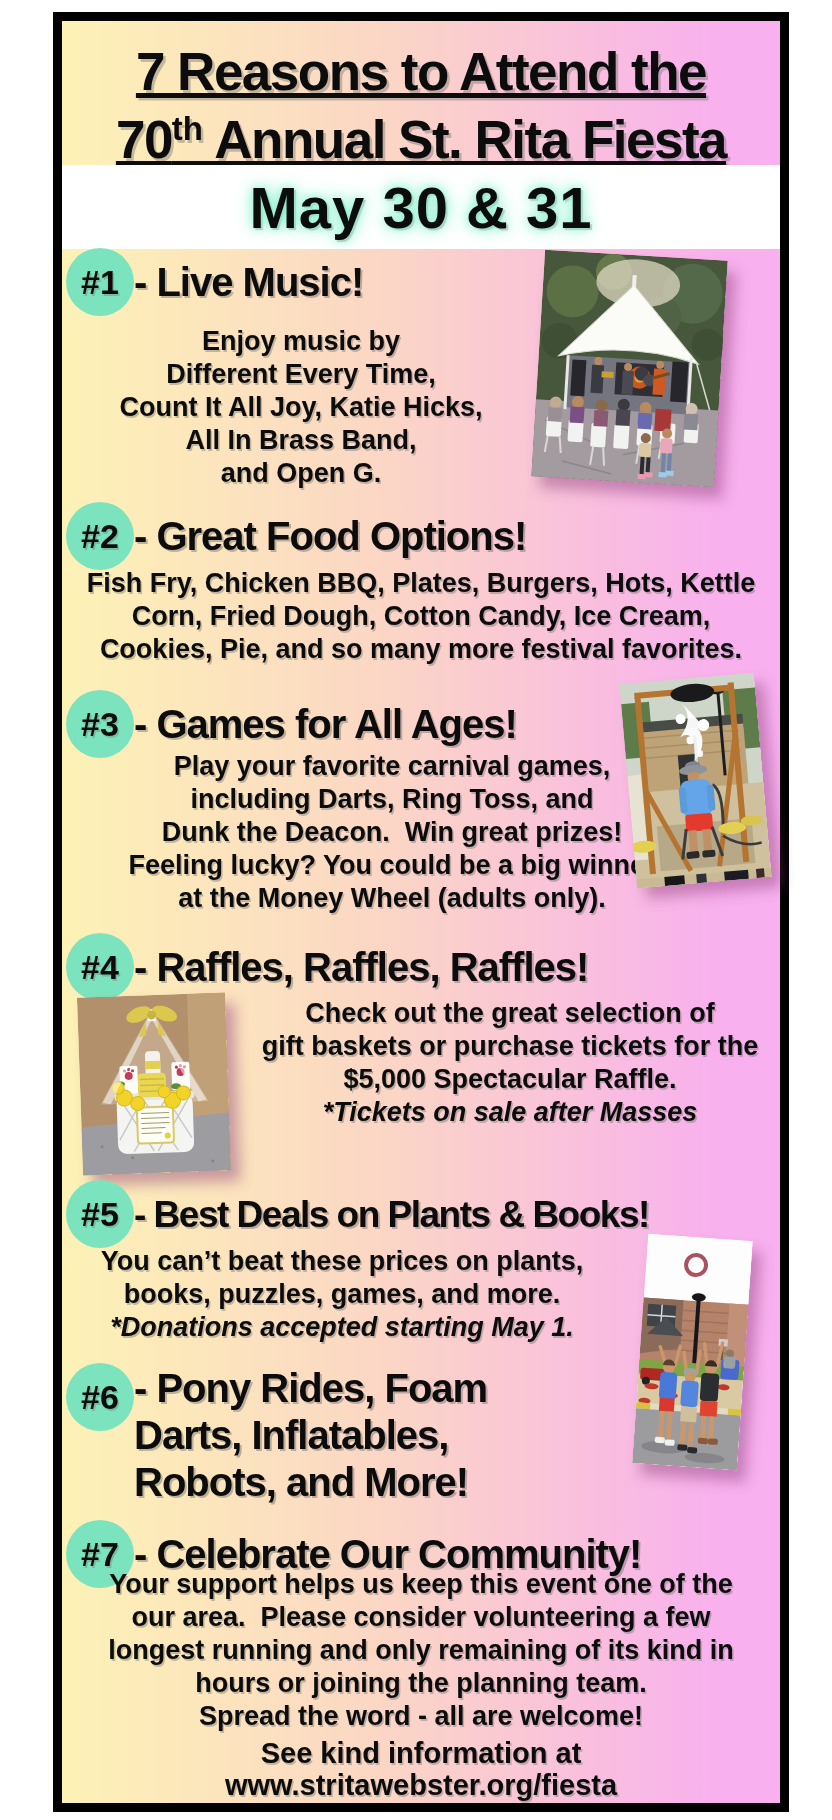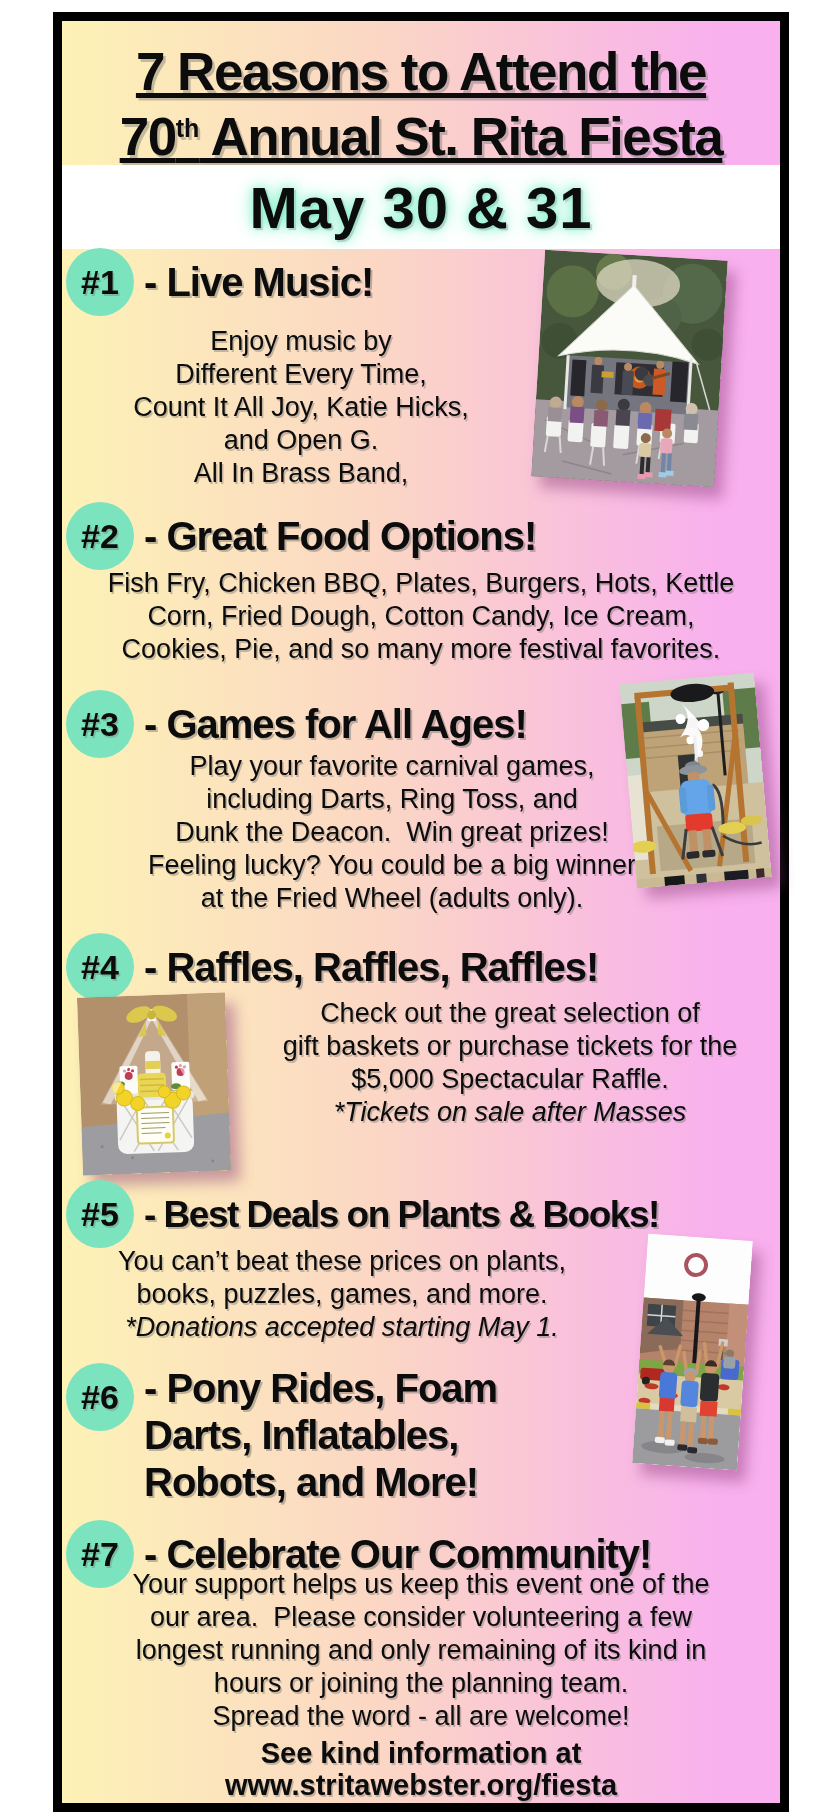--- a/index.html
+++ b/index.html
@@ -4,41 +4,41 @@
 <style>
   html,body{margin:0;padding:0;background:#ffffff;}
   body{width:832px;height:1820px;position:relative;font-family:"Liberation Sans",sans-serif;color:#0c0c0c;}
   .flyer{position:absolute;left:53px;top:12px;width:736px;height:1800px;border:9px solid #000;box-sizing:border-box;
          background:linear-gradient(90deg,#fdf2b6 0%,#fbd6c5 45%,#f8b0ee 92%);}
   .inner{position:relative;width:718px;height:1782px;}
 
   .title{position:absolute;top:22px;left:0;right:0;text-align:center;
          font-weight:700;font-size:53px;line-height:57px;letter-spacing:-1.5px;
          text-shadow:2.5px 2.5px 0 rgba(110,110,110,.4);text-decoration:underline;}
-  .title sup{font-size:25px;vertical-align:18px;letter-spacing:0;}
+  .title sup{font-size:33px;vertical-align:18px;letter-spacing:0;}
 
   .banner{position:absolute;top:144px;left:0;width:718px;height:84px;background:#ffffff;
           display:flex;align-items:center;justify-content:center;
           font-weight:700;font-size:58px;letter-spacing:1px;
           text-shadow:0 0 18px #7ff0c8,0 0 9px #a8f7da,2px 2px 1px rgba(120,120,120,.5);}
 
   .sec-head{position:absolute;left:4px;display:flex;align-items:center;}
   .num{width:68px;height:68px;border-radius:50%;background:#7ce3bf;flex:none;
        display:flex;align-items:center;justify-content:center;
        font-weight:700;font-size:34px;text-shadow:1.5px 1.5px 0 rgba(110,110,110,.35);}
-  .ht{margin-left:10px;font-weight:700;font-size:40px;line-height:1;letter-spacing:-1px;white-space:nowrap;
+  .ht{font-weight:700;font-size:40px;line-height:1;letter-spacing:-1px;white-space:nowrap;
       text-shadow:2px 2px 0 rgba(110,110,110,.45);}
   .ht.tight{font-size:37px;letter-spacing:-1.5px;}
   .s6 .num{margin-top:-2px;}
   .s6{align-items:flex-start;}
   .ht.multi{line-height:47px;white-space:normal;}
 
   .body{position:absolute;text-align:center;font-size:27px;line-height:33px;
         text-shadow:1.5px 1.5px 0 rgba(110,110,110,.4);}
-  .body > div{white-space:pre-wrap;}
+  .body > div{white-space:pre-wrap;font-weight:bold;}
   .it{font-style:italic;}
 
   .footer{position:absolute;top:1716px;left:0;right:0;text-align:center;
           font-weight:700;font-size:29px;line-height:32px;
           text-shadow:1.5px 1.5px 0 rgba(110,110,110,.4);}
 
   .photo{position:absolute;box-shadow:9px 11px 14px rgba(140,60,120,.45);line-height:0;}
   .photo svg{display:block;}
   .p1{left:476px;top:234px;transform:rotate(3.5deg);}
   .p3{left:566px;top:657px;transform:rotate(-5deg);}
@@ -61,22 +61,22 @@
     </div>
 
     <div class="sec-head" style="top:227px">
       <div class="num">#1</div>
       <div class="ht">- Live Music!</div>
     </div>
     <div class="body" style="top:304px;left:0;width:478px">
       <div>Enjoy music by</div>
       <div>Different Every Time,</div>
       <div>Count It All Joy, Katie Hicks,</div>
+      <div>All In Brass Band,</div>
       <div>and Open G.</div>
-      <div>All In Brass Band,</div>
     </div>
 
     <div class="photo p1">
       <svg width="183" height="227" viewBox="0 0 183 227">
         <rect width="183" height="227" fill="#47573c"></rect>
         <circle cx="30" cy="40" r="26" fill="#5c7046"></circle>
           <circle cx="150" cy="35" r="30" fill="#54684a"></circle>
         <circle cx="70" cy="18" r="18" fill="#66794c"></circle>
           <circle cx="120" cy="60" r="20" fill="#516346"></circle>
         <ellipse cx="95" cy="28" rx="42" ry="24" fill="#ddd8c2" opacity="0.75"></ellipse>
@@ -162,21 +162,21 @@
 
     <div class="sec-head" style="top:669px">
       <div class="num">#3</div>
       <div class="ht">- Games for All Ages!</div>
     </div>
     <div class="body" style="top:729px;left:0;width:660px">
       <div>Play your favorite carnival games,</div>
       <div>including Darts, Ring Toss, and</div>
       <div>Dunk the Deacon.  Win great prizes!</div>
       <div>Feeling lucky? You could be a big winner</div>
-      <div>at the Fried Wheel (adults only).</div>
+      <div>at the Money Wheel (adults only).</div>
     </div>
 
     <div class="photo p3">
       <svg width="135" height="205" viewBox="0 0 135 205">
         <rect width="135" height="205" fill="#cdd6c8"></rect>
         <rect x="0" y="20" width="28" height="55" fill="#5d7c4a"></rect>
           <rect x="102" y="15" width="33" height="60" fill="#5d7c4a"></rect>
         <rect x="15" y="40" width="105" height="14" fill="#474c47"></rect>
         <rect x="15" y="50" width="105" height="62" fill="#bfa378"></rect>
         <path d="M20,56 h95 M20,66 h95 M20,76 h95" stroke="#a98f64" stroke-width="1.5"></path>

